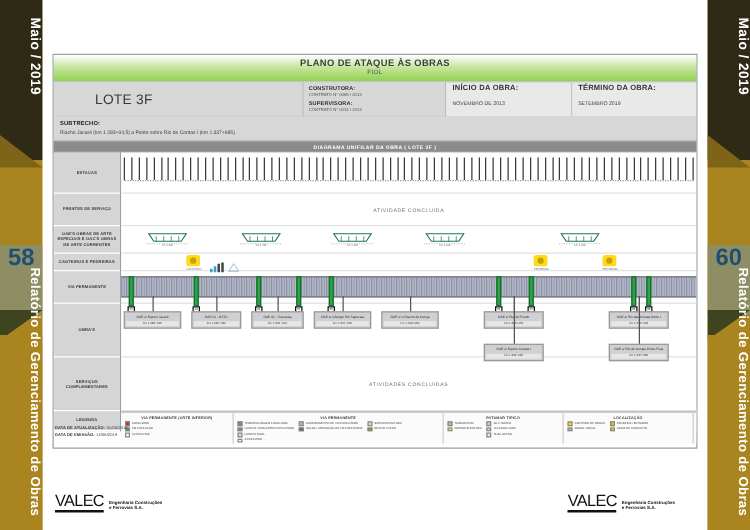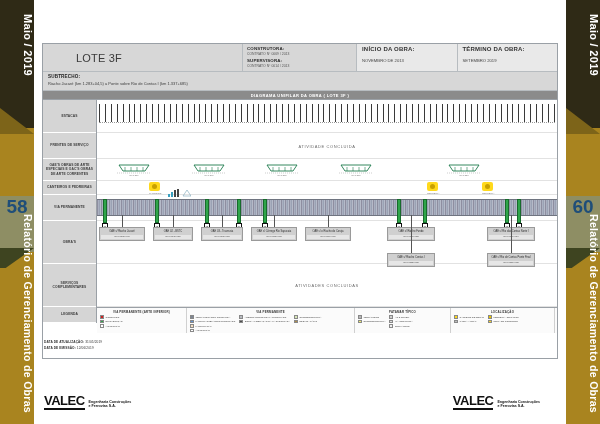--- a/index.html
+++ b/index.html
@@ -217,21 +217,21 @@
   .meta b { font-weight:bold; }
 
   
   .footer { position:absolute; bottom:14px; }
   .footer-left { left:44px; }
   .footer-right { right:60px; }
   .valec {
     display:flex; align-items:flex-end;
   }
   .valec-word {
-    font-size:13px; font-weight:bold; color:#111; letter-spacing:-0.5px;
+    font-size:13px; font-weight:normal; color:#111; letter-spacing:-0.5px;
     border-bottom:2px solid #111; padding-bottom:1px; line-height:1;
   }
   .valec-tag {
     margin-left:4px; font-size:3.6px; font-weight:bold; color:#111;
     line-height:1.3; padding-bottom:1px;
   }
 </style>
 </head>
 <body>
 
@@ -255,20 +255,24 @@
     <div class="mb-tri-c"></div>
     <div class="mb-dark-bot"></div>
     <div class="vtext vtext-date">Maio / 2019</div>
     <div class="pagenum">60</div>
     <div class="vtext vtext-title">Relatório de Gerenciamento de Obras</div>
   </div>
 
 
   <div class="sheet">
 
+    <div class="banner">
+      <div class="banner-title">PLANO DE ATAQUE ÀS OBRAS</div>
+      <div class="banner-sub">FIOL</div>
+    </div>
 
     <div class="inforow">
       <div class="lote-cell">
         <span class="lote">LOTE 3F</span>
       </div>
       <div class="contr-cell">
         <div class="kv-block">
           <div class="kv-title">CONSTRUTORA:</div>
           <div class="kv-val">CONTRATO N° 0069 / 2013</div>
         </div>

